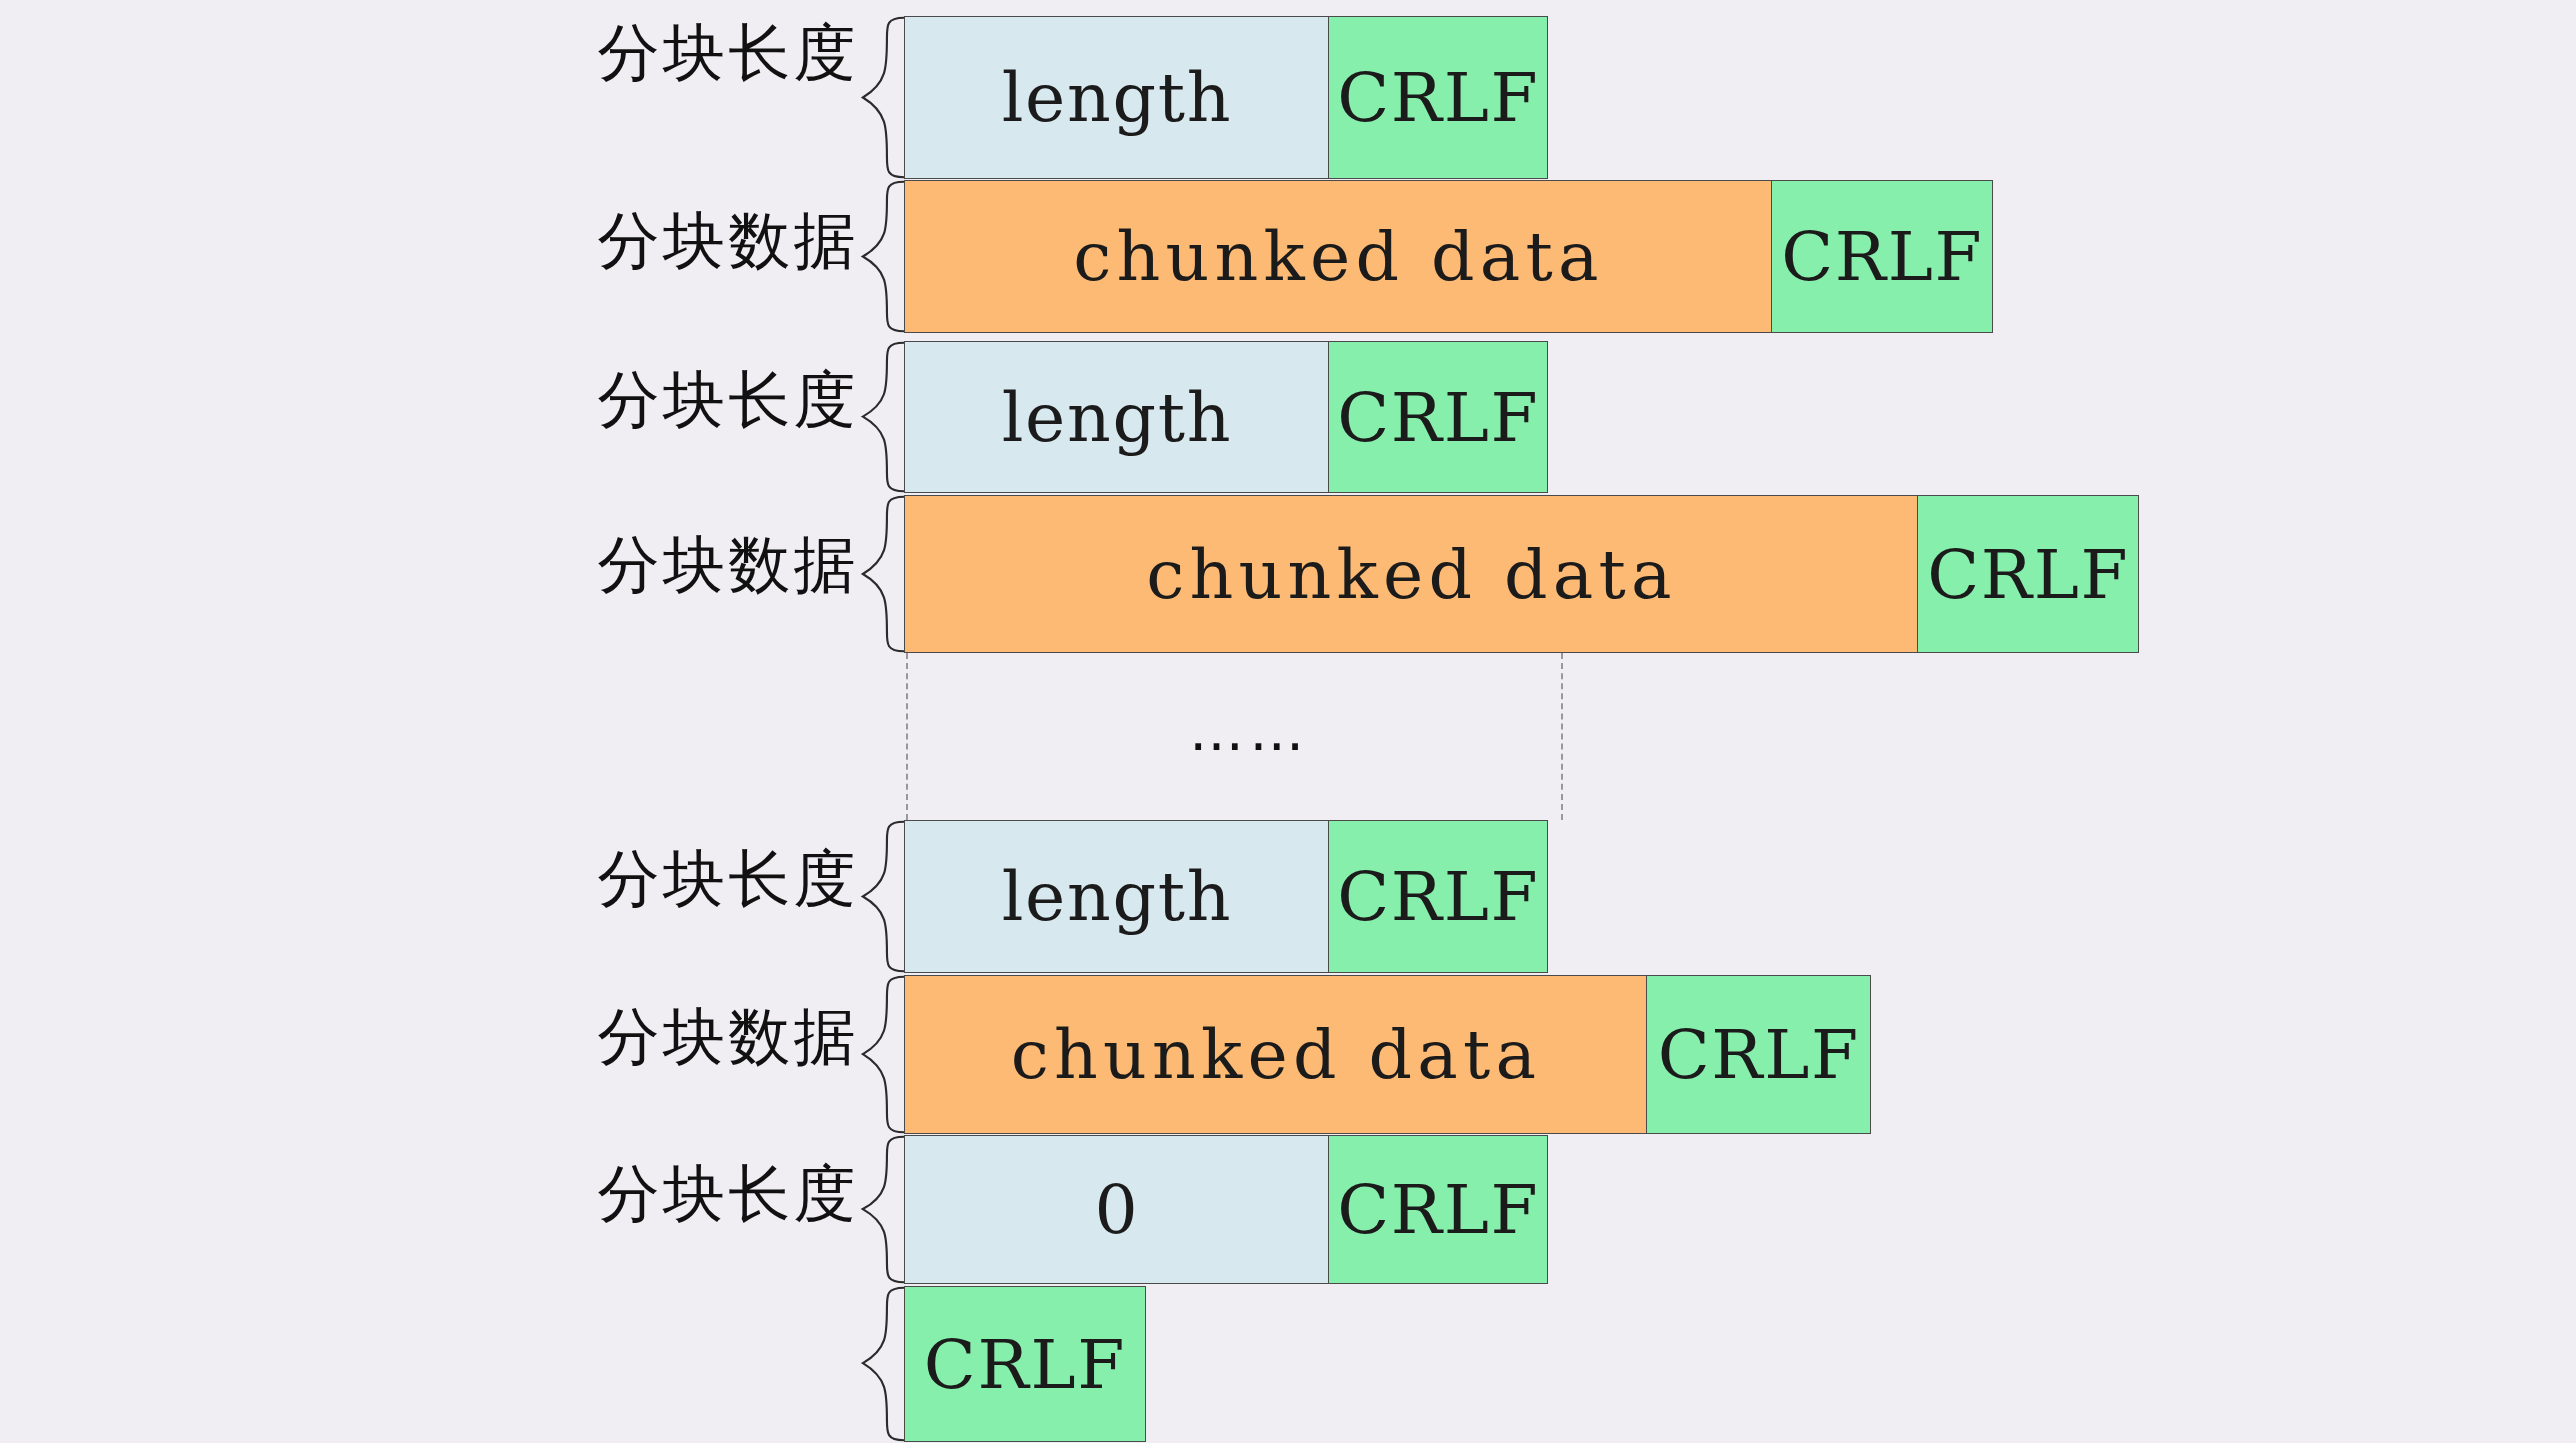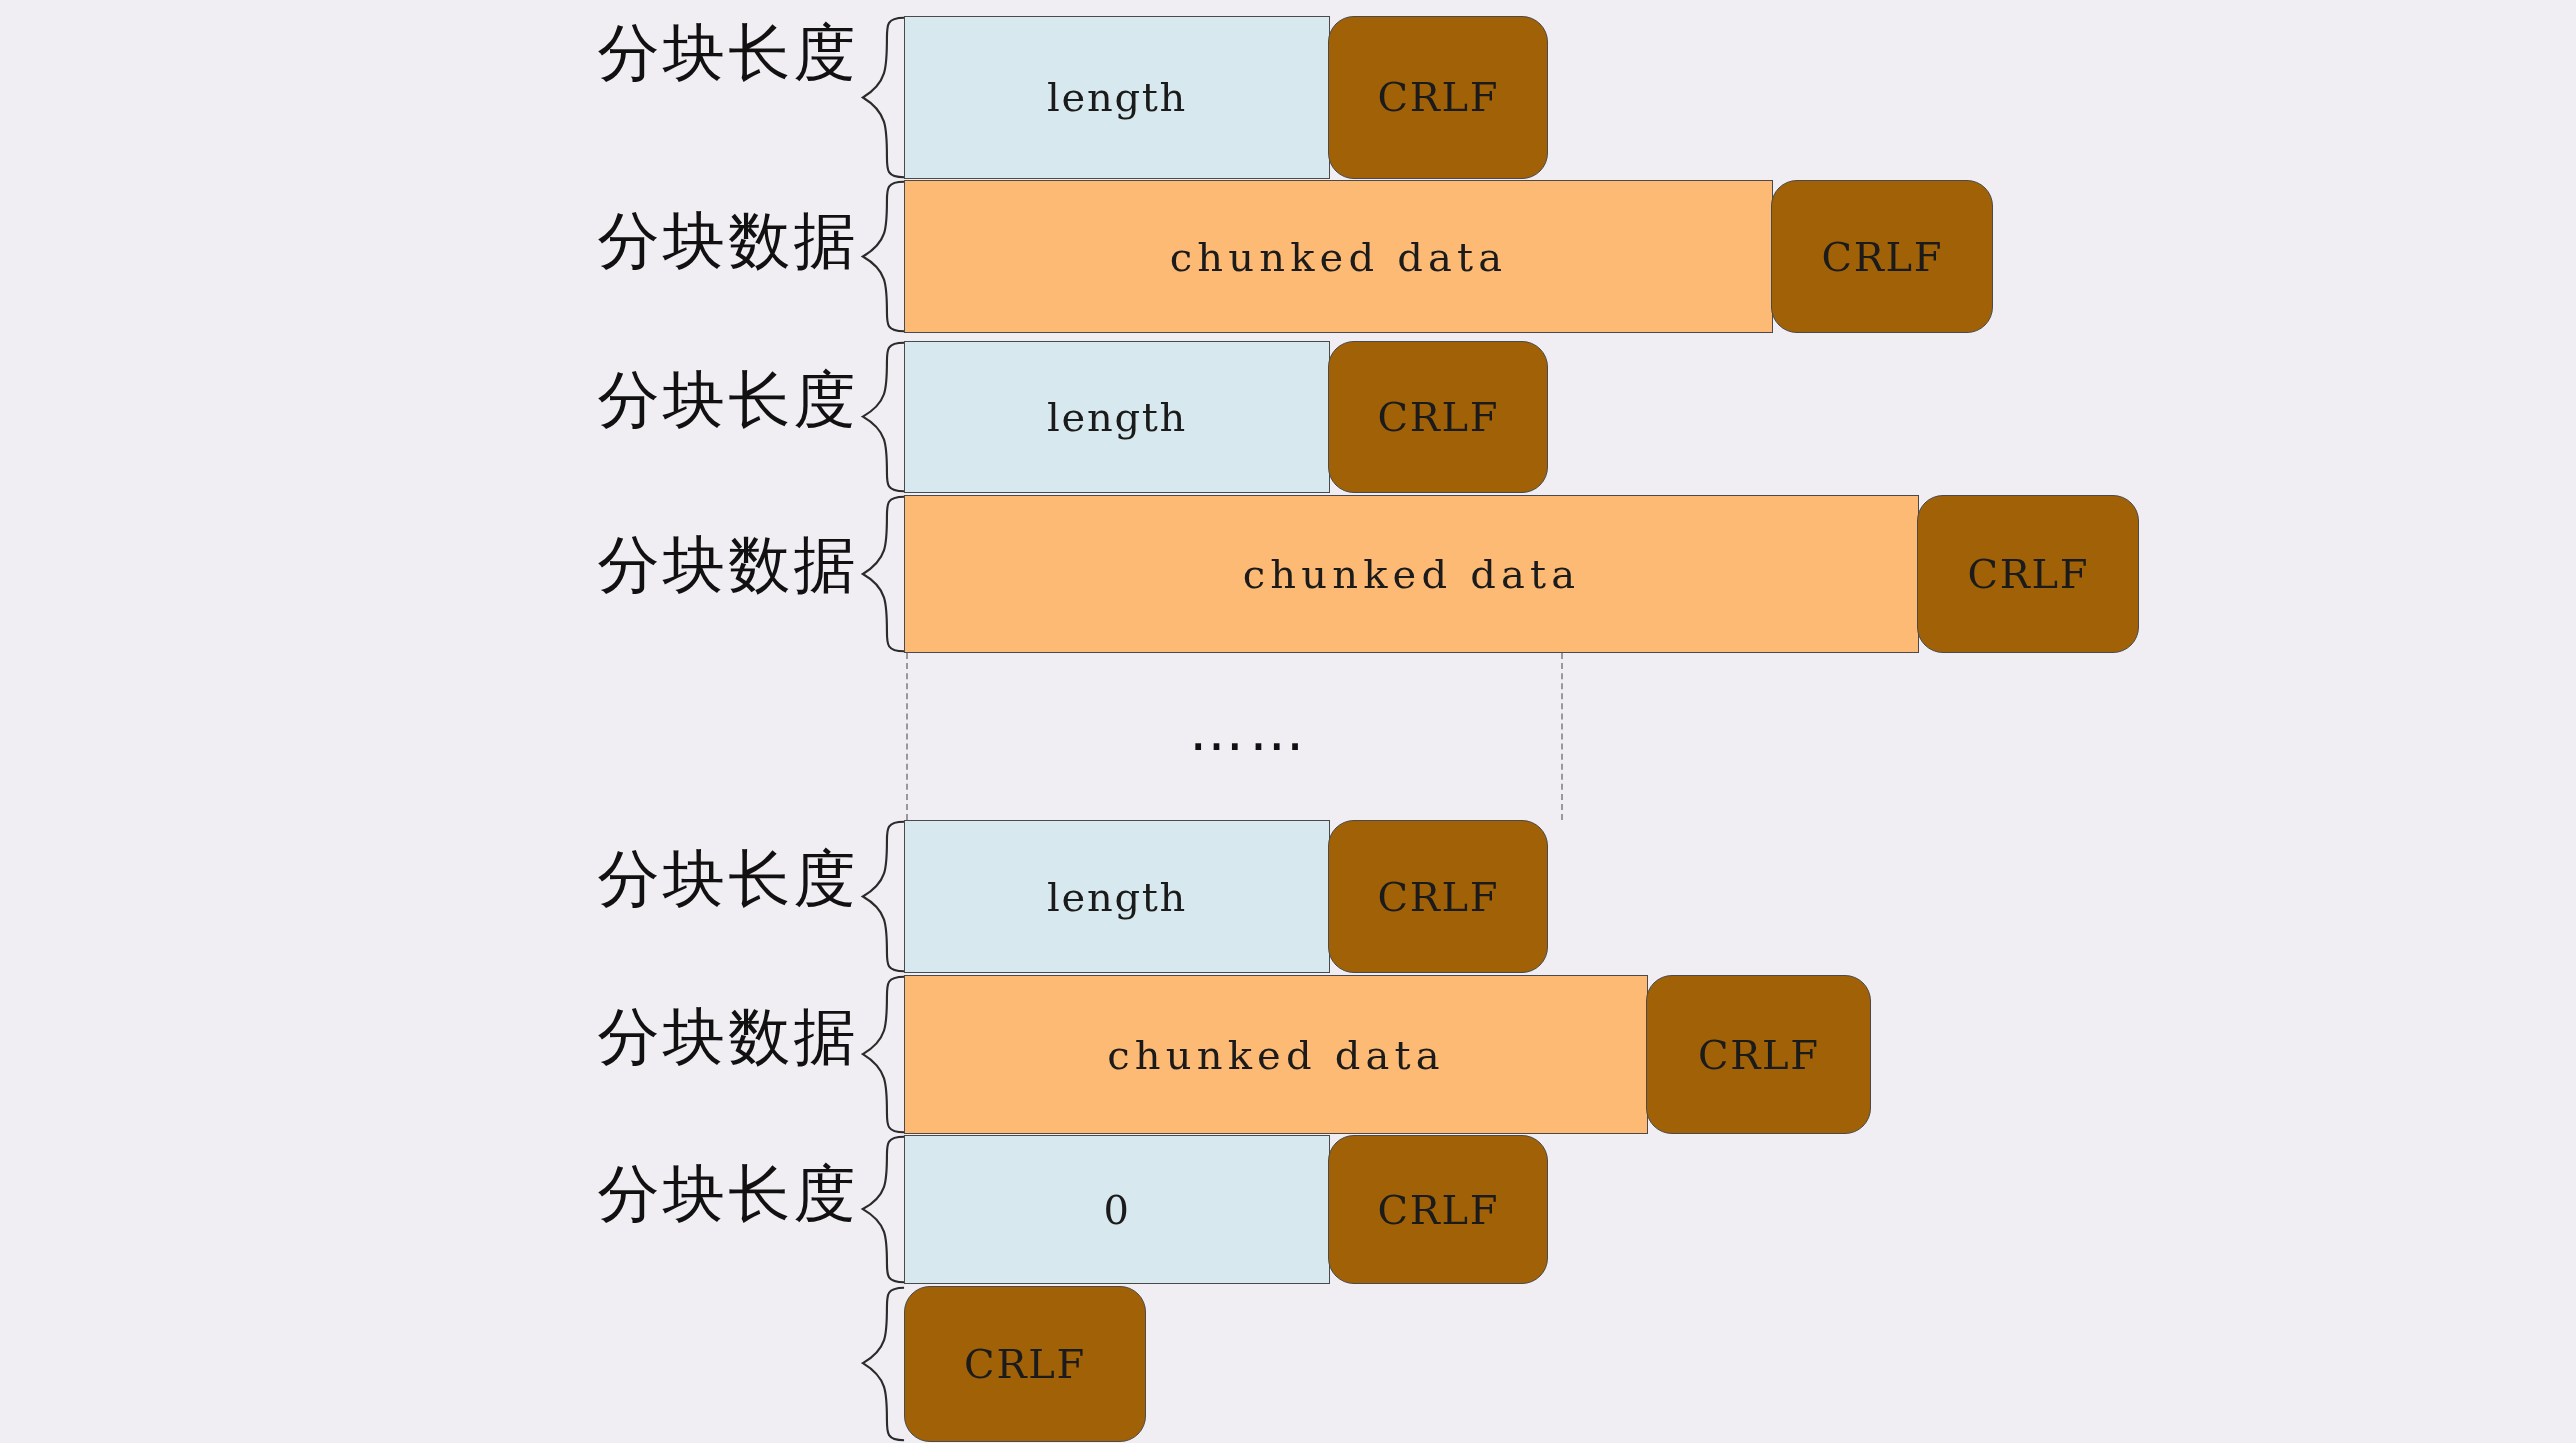--- a/index.html
+++ b/index.html
@@ -31,28 +31,28 @@
   
   .brace{position:absolute;}
   .brace svg{display:block;overflow:visible;}
 
   
   .cell{
     box-sizing:border-box;
     border:1.7px solid #4a4a4a;
     display:flex;align-items:center;justify-content:center;
     font-family:"DejaVu Serif", serif;
-    font-size:40px;
+    font-size:68px;
     color:#1b1b1b;
     letter-spacing:1.7px;
     white-space:nowrap;
   }
   .cell.len{background:#d7e8ee;}
   .cell.data{background:#fdba74;letter-spacing:5.2px;}
-  .cell.crlf{background:#a16207;border-radius:26px;}
+  .cell.crlf{background:#86efac;}
 
   
   .dash{
     position:absolute;
     border-left:2.6px dashed #9a96a0;
     width:0;
   }
 
   
   .ellipsis{

